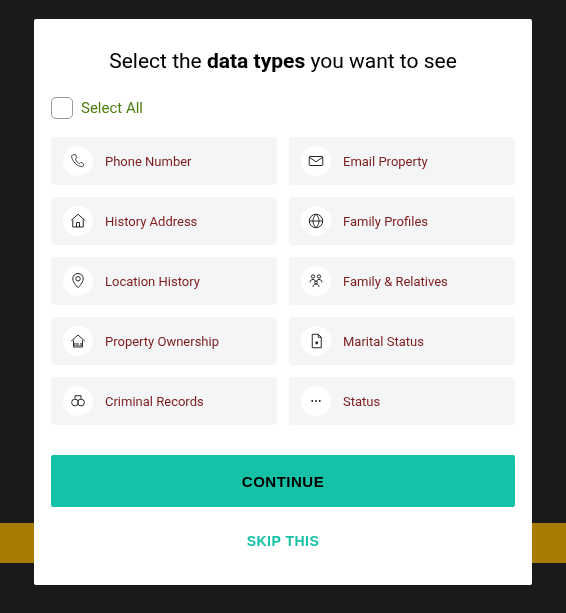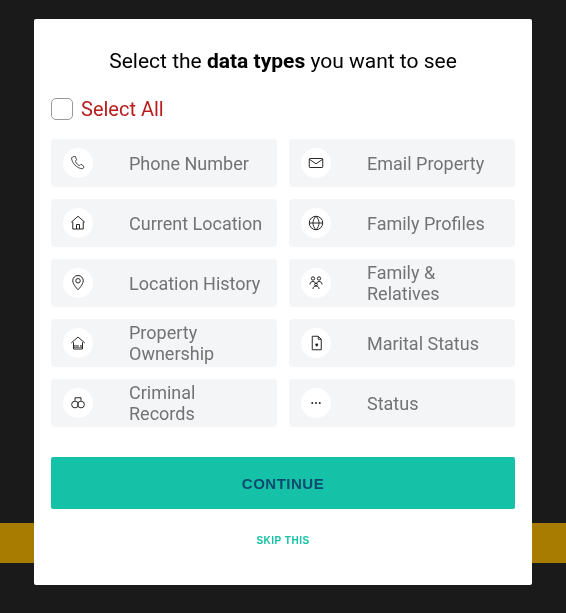--- a/index.html
+++ b/index.html
@@ -54,22 +54,22 @@
       user-select: none;
     }
     .checkbox {
       width: 22px;
       height: 22px;
       border: 1.5px solid #999;
       border-radius: 5px;
       display: inline-block;
     }
     .select-all-label {
-      font-size: 20px;
-      color: #b91c1c;
+      font-size: 15px;
+      color: #4d7c0f;
     }
     .grid {
       display: grid;
       grid-template-columns: 1fr 1fr;
       gap: 12px 12px;
       margin-bottom: 30px;
     }
     .option {
       background: #f3f5f7;
       border-radius: 4px;
@@ -91,42 +91,41 @@
       flex-shrink: 0;
     }
     .icon-circle svg {
       width: 18px;
       height: 18px;
       stroke: #222;
       fill: none;
       stroke-width: 1.3;
     }
     .option-label {
-      font-size: 18px;
-      color: #737373;
+      font-size: 13px;
+      color: #7f1d1d;
       font-weight: 400;
-      margin-left: 24px;
     }
     .continue-btn {
       background: #15c1a7;
-      color: #0c4a6e;
+      color: #000000;
       border: none;
       height: 52px;
       font-size: 15px;
       font-weight: 700;
       letter-spacing: 0.5px;
       cursor: pointer;
       margin-bottom: 16px;
       border-radius: 2px;
     }
     .skip-btn {
       background: none;
       border: none;
       color: #15c1a7;
-      font-size: 10px;
+      font-size: 14px;
       font-weight: 700;
       letter-spacing: 0.5px;
       cursor: pointer;
       padding: 10px;
     }
   </style>
 </head>
 <body>
 
 <div class="bg-bar"></div>
@@ -162,21 +161,21 @@
     </div>
 
     <div class="option">
       <span class="icon-circle">
         <svg viewBox="0 0 24 24">
             <path d="M3 11 L12 3 L21 11"></path>
             <path d="M5 10 L5 20 L19 20 L19 10"></path>
             <path d="M10 20 L10 14 L14 14 L14 20"></path>
           </svg>
       </span>
-      <span class="option-label">Current Location</span>
+      <span class="option-label">History Address</span>
     </div>
 
     <div class="option">
       <span class="icon-circle">
         <svg viewBox="0 0 24 24">
             <circle cx="12" cy="12" r="9"></circle>
             <path d="M3 12 L21 12"></path>
             <path d="M12 3 C15 6 16 9 16 12 C16 15 15 18 12 21 C9 18 8 15 8 12 C8 9 9 6 12 3"></path>
           </svg>
       </span>

